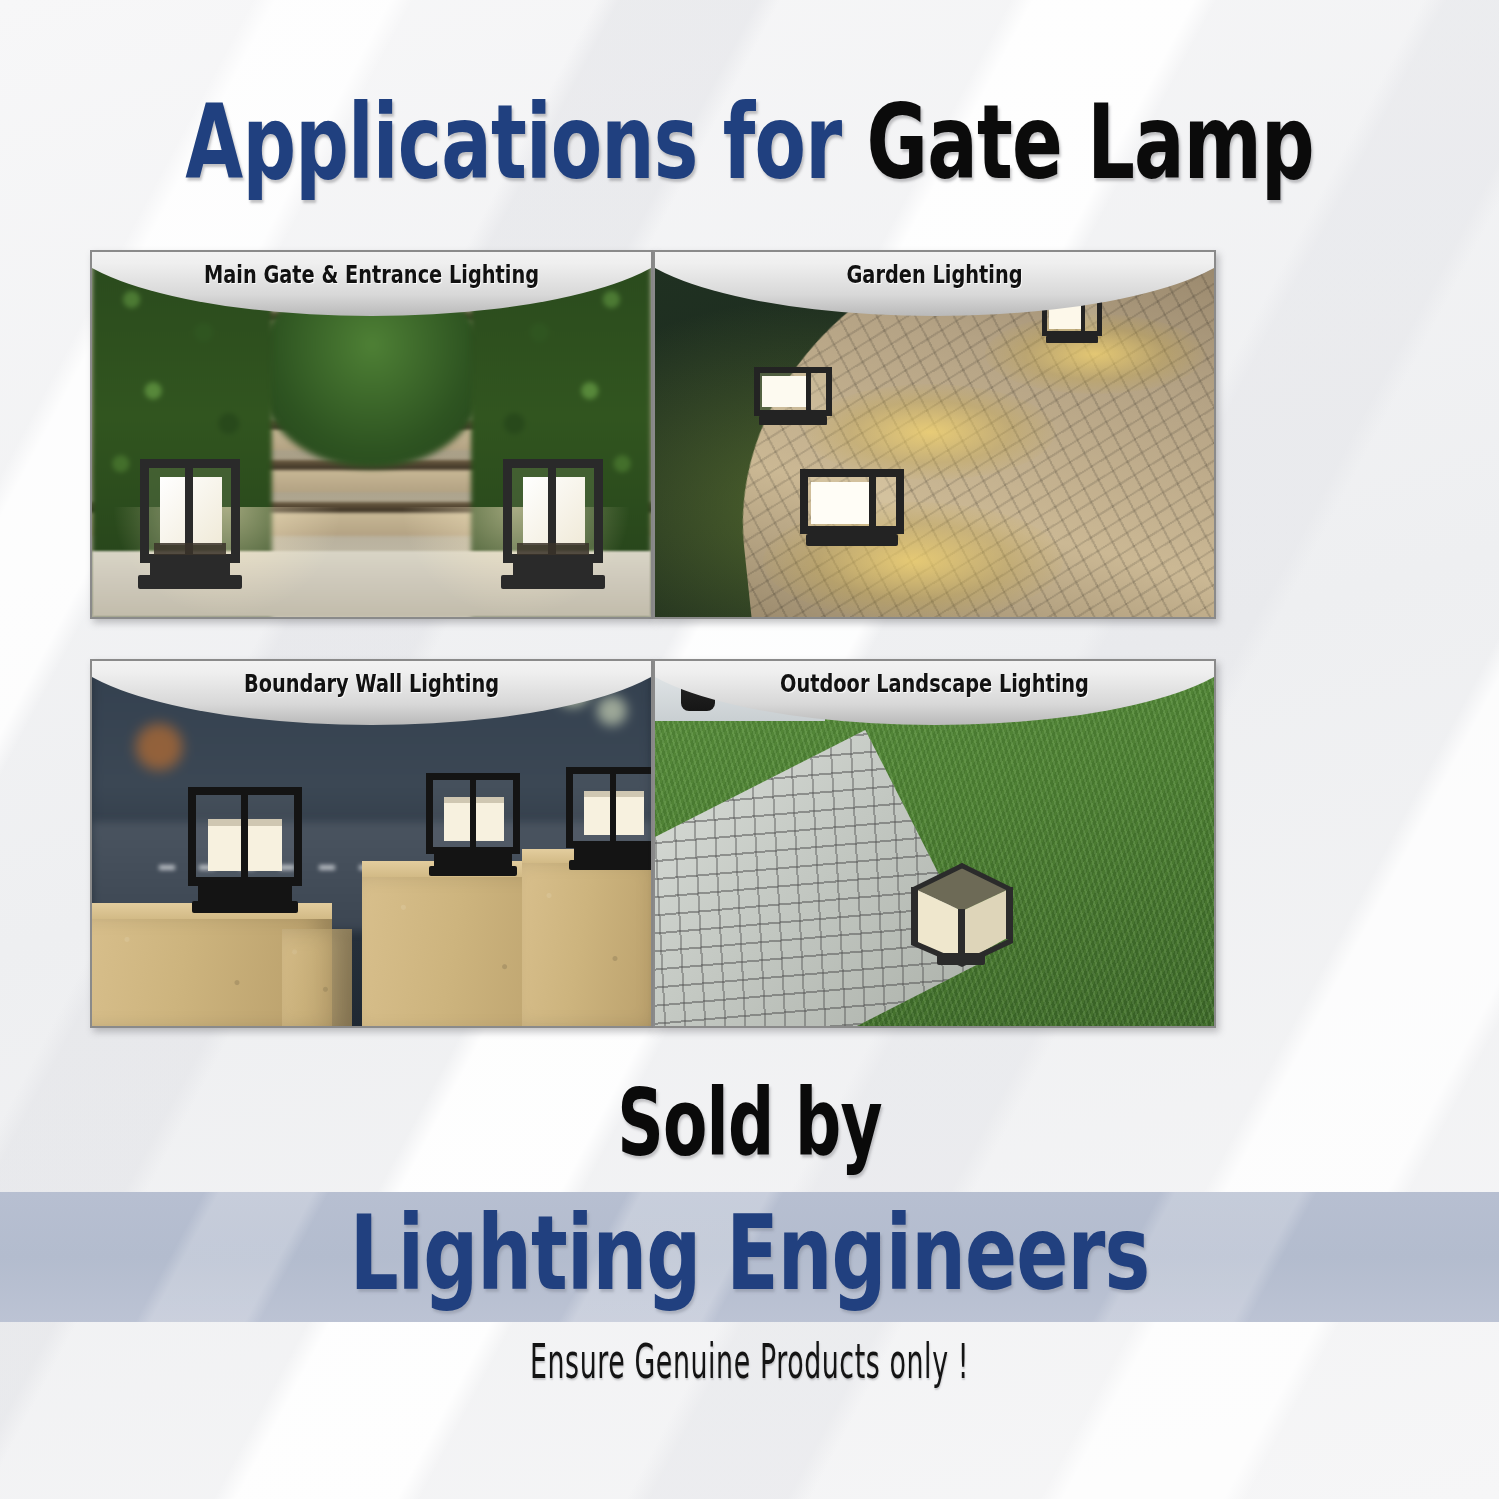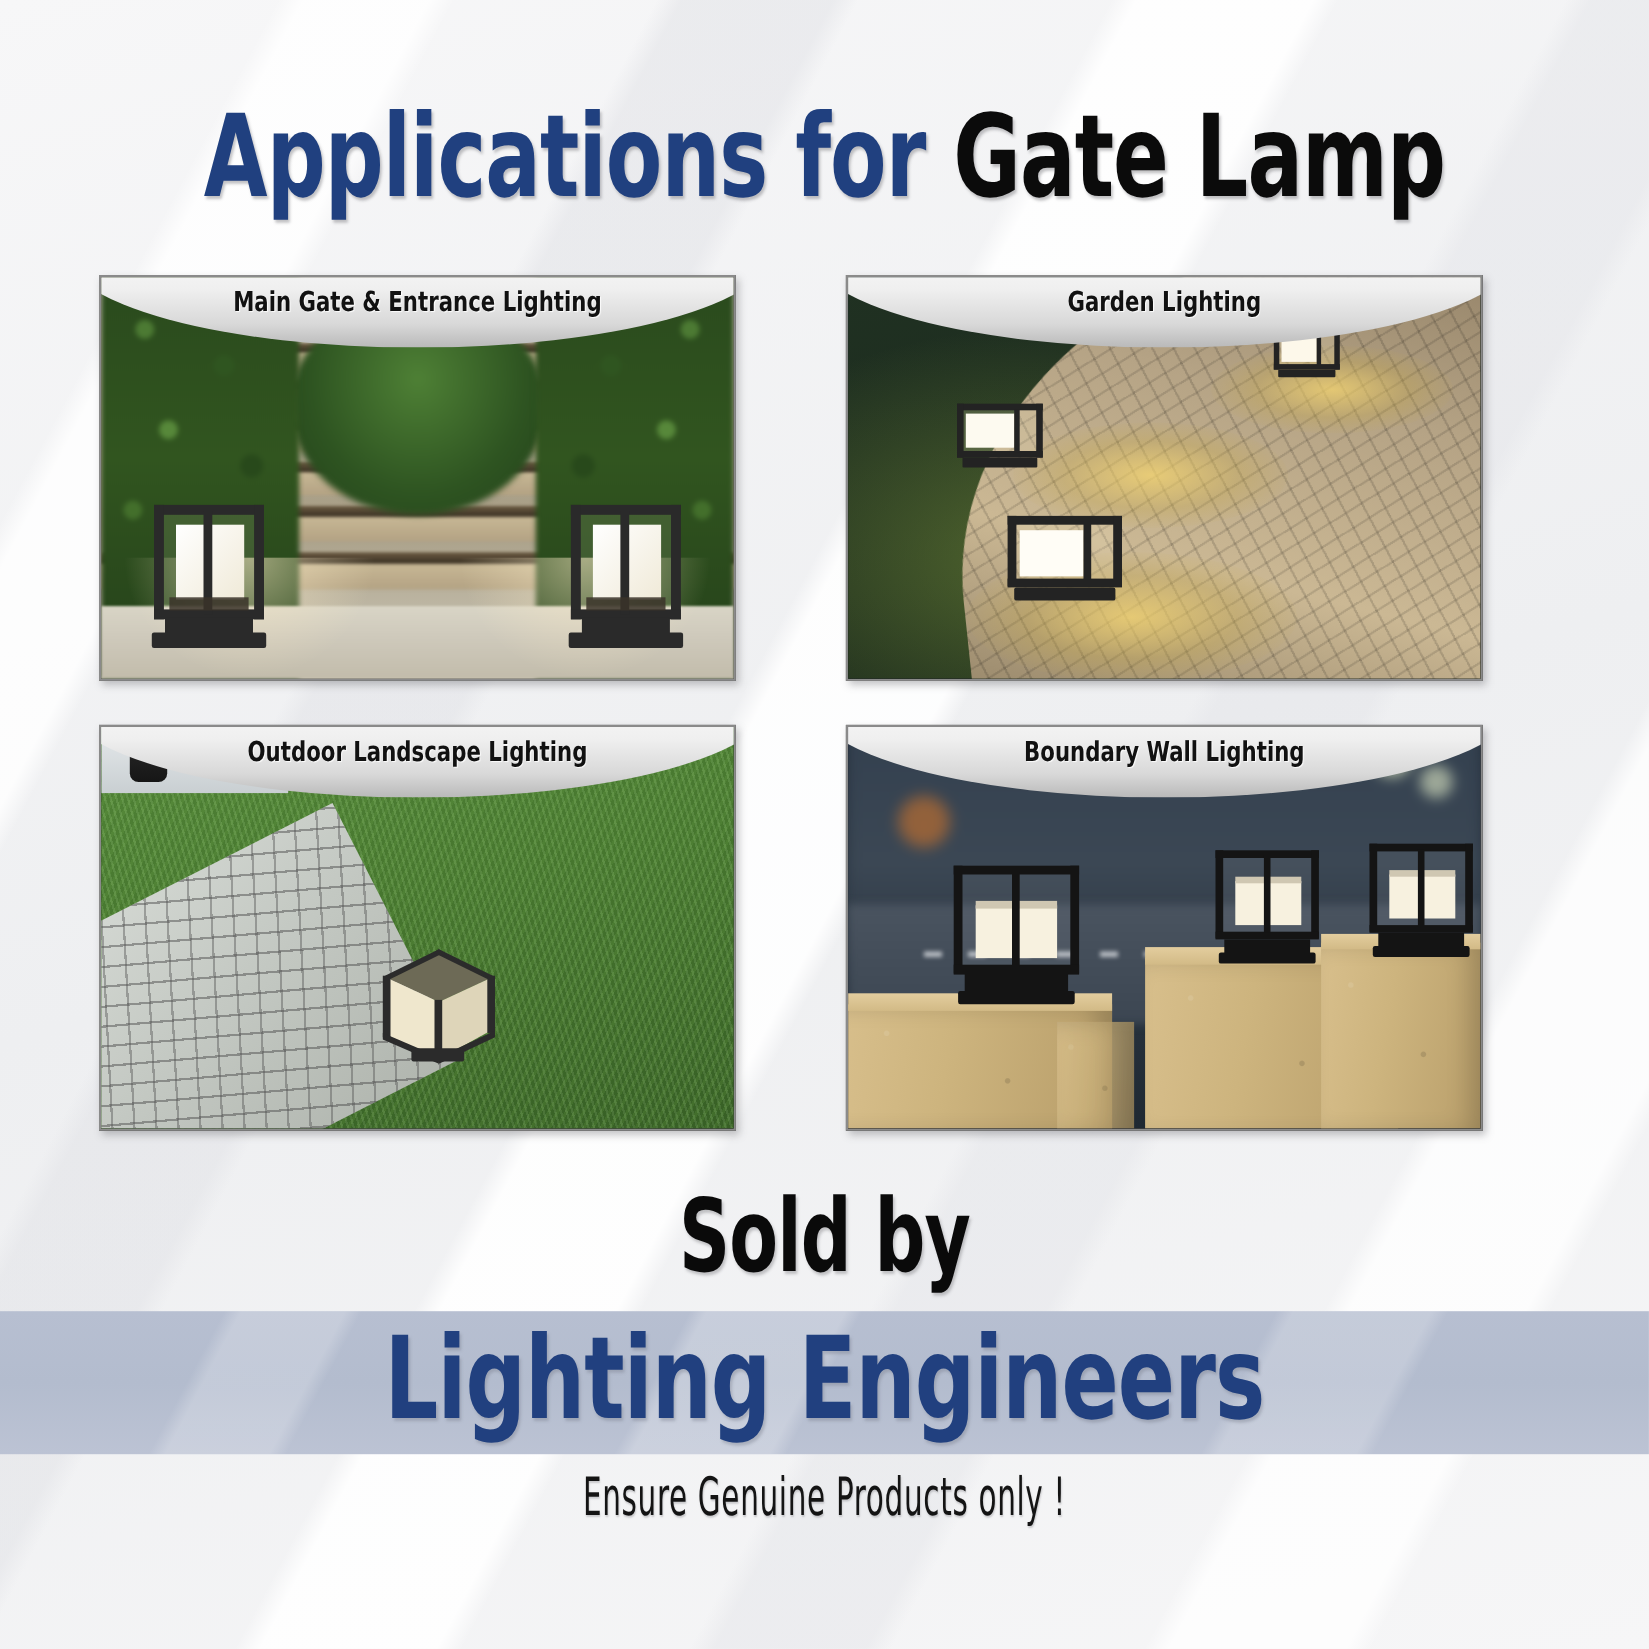--- a/index.html
+++ b/index.html
@@ -41,21 +41,21 @@
     line-height:1.0;
     letter-spacing:-1px;
     white-space:nowrap;
     transform:scaleX(.80);
     text-shadow:2px 3px 3px rgba(120,120,125,.45);
   }
   .headline .hl-a{color:#20407f;}
   .headline .hl-b{color:#0b0b0b;}
 
   
-  .grid{position:absolute;left:90px;top:250px;width:1258px;}
+  .grid{position:absolute;left:90px;top:250px;width:1126px;}
   .photo-row{display:flex;justify-content:space-between;}
   .photo-row + .photo-row{margin-top:40px;}
   .photo{
     position:relative;width:575px;height:365px;
     border:2px solid #8a8a8a;
     overflow:hidden;background:#111;
     box-shadow:3px 4px 7px rgba(90,90,95,.35);
   }
   .scene{position:absolute;inset:0;overflow:hidden;}
   .cap-wrap{
@@ -374,20 +374,86 @@
         <div class="cap-wrap">
           <div class="cap-arc"></div>
         </div>
         <div class="cap-text">Garden Lighting</div>
       </div>
     </div>
 
     <div class="photo-row">
 
       <div class="photo">
+        <div class="scene s3">
+          <div class="bgblur"></div>
+          <div class="road"></div>
+          <div class="lane"></div>
+
+          <div class="pillar" style="left:270px;top:210px;width:230px;height:165px;"></div>
+          <div class="pillar-top" style="left:270px;top:200px;width:230px;height:16px;"></div>
+          <div class="pillar" style="left:430px;top:196px;width:150px;height:175px;"></div>
+          <div class="pillar-top" style="left:430px;top:188px;width:150px;height:14px;"></div>
+
+          <div class="pillar" style="left:-10px;top:252px;width:250px;height:120px;"></div>
+          <div class="pillar-top" style="left:-10px;top:242px;width:250px;height:16px;"></div>
+          <div class="pillar" style="left:190px;top:268px;width:70px;height:104px;opacity:.82;"></div>
+
+          <svg style="position:absolute;left:88px;top:118px;" width="130" height="136" viewBox="0 0 130 136">
+            <rect x="10" y="10" width="110" height="94" fill="rgba(255,255,255,.05)"></rect>
+            <rect x="28" y="44" width="74" height="48" fill="#f7f1df"></rect>
+            <rect x="28" y="40" width="74" height="7" fill="#cfc7b2"></rect>
+            <g fill="#141414">
+              <rect x="8" y="8" width="114" height="8"></rect>
+              <rect x="8" y="8" width="8" height="98"></rect>
+              <rect x="114" y="8" width="8" height="98"></rect>
+              <rect x="8" y="98" width="114" height="9"></rect>
+              <rect x="61" y="14" width="7" height="86"></rect>
+              <rect x="18" y="106" width="94" height="18"></rect>
+              <rect x="12" y="122" width="106" height="12" rx="2"></rect>
+            </g>
+          </svg>
+
+          <svg style="position:absolute;left:328px;top:106px;" width="106" height="112" viewBox="0 0 106 112">
+            <rect x="8" y="8" width="90" height="76" fill="rgba(255,255,255,.05)"></rect>
+            <rect x="24" y="34" width="60" height="40" fill="#f7f1df"></rect>
+            <rect x="24" y="30" width="60" height="6" fill="#cfc7b2"></rect>
+            <g fill="#141414">
+              <rect x="6" y="6" width="94" height="7"></rect>
+              <rect x="6" y="6" width="7" height="80"></rect>
+              <rect x="93" y="6" width="7" height="80"></rect>
+              <rect x="6" y="80" width="94" height="7"></rect>
+              <rect x="50" y="11" width="6" height="70"></rect>
+              <rect x="14" y="87" width="78" height="14"></rect>
+              <rect x="9" y="99" width="88" height="10" rx="2"></rect>
+            </g>
+          </svg>
+
+          <svg style="position:absolute;left:468px;top:100px;" width="106" height="112" viewBox="0 0 106 112">
+            <rect x="8" y="8" width="90" height="76" fill="rgba(255,255,255,.05)"></rect>
+            <rect x="24" y="34" width="60" height="40" fill="#f7f1df"></rect>
+            <rect x="24" y="30" width="60" height="6" fill="#cfc7b2"></rect>
+            <g fill="#141414">
+              <rect x="6" y="6" width="94" height="7"></rect>
+              <rect x="6" y="6" width="7" height="80"></rect>
+              <rect x="93" y="6" width="7" height="80"></rect>
+              <rect x="6" y="80" width="94" height="7"></rect>
+              <rect x="50" y="11" width="6" height="70"></rect>
+              <rect x="14" y="87" width="78" height="14"></rect>
+              <rect x="9" y="99" width="88" height="10" rx="2"></rect>
+            </g>
+          </svg>
+        </div>
+        <div class="cap-wrap">
+          <div class="cap-arc"></div>
+        </div>
+        <div class="cap-text">Boundary Wall Lighting</div>
+      </div>
+
+      <div class="photo">
         <div class="scene s4">
           <div class="grass"></div>
           <div class="slab"></div>
           <div class="tire" style="left:26px;top:4px;width:34px;height:46px;"></div>
           <div class="tire" style="left:96px;top:12px;width:64px;height:34px;"></div>
           <div class="paving"></div>
 
           <svg style="position:absolute;left:242px;top:188px;" width="130" height="120" viewBox="0 0 130 120">
             <polygon points="18,40 65,16 112,40 65,62" fill="#6d6a56"></polygon>
             <polygon points="18,40 18,92 65,114 65,62" fill="#efe7cd"></polygon>
@@ -402,86 +468,20 @@
               <polygon points="65,112 116,88 116,94 65,118"></polygon>
               <rect x="40" y="104" width="48" height="12" rx="2"></rect>
             </g>
           </svg>
         </div>
         <div class="cap-wrap">
           <div class="cap-arc"></div>
         </div>
         <div class="cap-text">Outdoor Landscape Lighting</div>
       </div>
-
-      <div class="photo">
-        <div class="scene s3">
-          <div class="bgblur"></div>
-          <div class="road"></div>
-          <div class="lane"></div>
-
-          <div class="pillar" style="left:270px;top:210px;width:230px;height:165px;"></div>
-          <div class="pillar-top" style="left:270px;top:200px;width:230px;height:16px;"></div>
-          <div class="pillar" style="left:430px;top:196px;width:150px;height:175px;"></div>
-          <div class="pillar-top" style="left:430px;top:188px;width:150px;height:14px;"></div>
-
-          <div class="pillar" style="left:-10px;top:252px;width:250px;height:120px;"></div>
-          <div class="pillar-top" style="left:-10px;top:242px;width:250px;height:16px;"></div>
-          <div class="pillar" style="left:190px;top:268px;width:70px;height:104px;opacity:.82;"></div>
-
-          <svg style="position:absolute;left:88px;top:118px;" width="130" height="136" viewBox="0 0 130 136">
-            <rect x="10" y="10" width="110" height="94" fill="rgba(255,255,255,.05)"></rect>
-            <rect x="28" y="44" width="74" height="48" fill="#f7f1df"></rect>
-            <rect x="28" y="40" width="74" height="7" fill="#cfc7b2"></rect>
-            <g fill="#141414">
-              <rect x="8" y="8" width="114" height="8"></rect>
-              <rect x="8" y="8" width="8" height="98"></rect>
-              <rect x="114" y="8" width="8" height="98"></rect>
-              <rect x="8" y="98" width="114" height="9"></rect>
-              <rect x="61" y="14" width="7" height="86"></rect>
-              <rect x="18" y="106" width="94" height="18"></rect>
-              <rect x="12" y="122" width="106" height="12" rx="2"></rect>
-            </g>
-          </svg>
-
-          <svg style="position:absolute;left:328px;top:106px;" width="106" height="112" viewBox="0 0 106 112">
-            <rect x="8" y="8" width="90" height="76" fill="rgba(255,255,255,.05)"></rect>
-            <rect x="24" y="34" width="60" height="40" fill="#f7f1df"></rect>
-            <rect x="24" y="30" width="60" height="6" fill="#cfc7b2"></rect>
-            <g fill="#141414">
-              <rect x="6" y="6" width="94" height="7"></rect>
-              <rect x="6" y="6" width="7" height="80"></rect>
-              <rect x="93" y="6" width="7" height="80"></rect>
-              <rect x="6" y="80" width="94" height="7"></rect>
-              <rect x="50" y="11" width="6" height="70"></rect>
-              <rect x="14" y="87" width="78" height="14"></rect>
-              <rect x="9" y="99" width="88" height="10" rx="2"></rect>
-            </g>
-          </svg>
-
-          <svg style="position:absolute;left:468px;top:100px;" width="106" height="112" viewBox="0 0 106 112">
-            <rect x="8" y="8" width="90" height="76" fill="rgba(255,255,255,.05)"></rect>
-            <rect x="24" y="34" width="60" height="40" fill="#f7f1df"></rect>
-            <rect x="24" y="30" width="60" height="6" fill="#cfc7b2"></rect>
-            <g fill="#141414">
-              <rect x="6" y="6" width="94" height="7"></rect>
-              <rect x="6" y="6" width="7" height="80"></rect>
-              <rect x="93" y="6" width="7" height="80"></rect>
-              <rect x="6" y="80" width="94" height="7"></rect>
-              <rect x="50" y="11" width="6" height="70"></rect>
-              <rect x="14" y="87" width="78" height="14"></rect>
-              <rect x="9" y="99" width="88" height="10" rx="2"></rect>
-            </g>
-          </svg>
-        </div>
-        <div class="cap-wrap">
-          <div class="cap-arc"></div>
-        </div>
-        <div class="cap-text">Boundary Wall Lighting</div>
-      </div>
     </div>
   </div>
 
   <div class="soldby">Sold by</div>
   <div class="brandband"></div>
   <div class="brandtext">Lighting Engineers</div>
   <div class="tagline">Ensure Genuine Products only !</div>
 
 </div>
 

